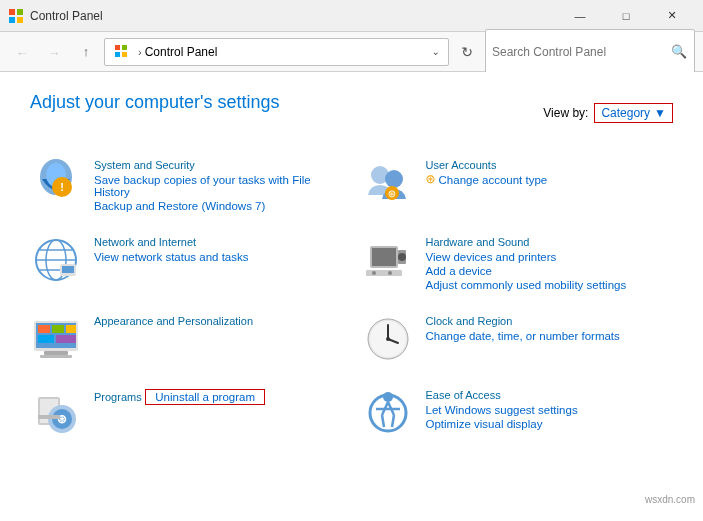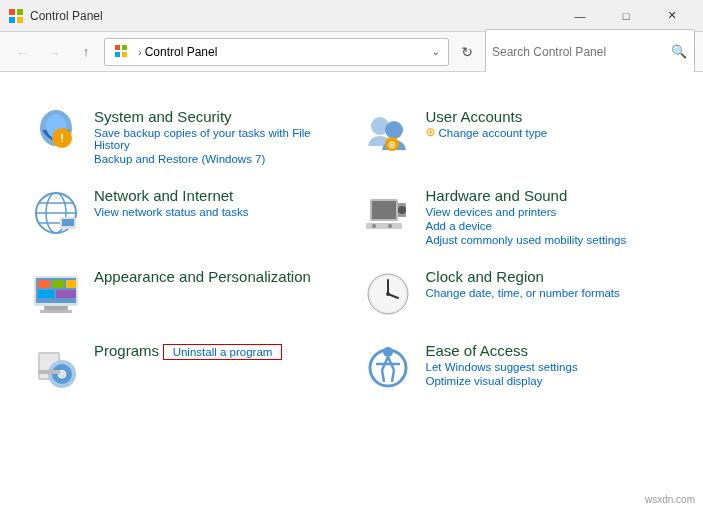--- a/index.html
+++ b/index.html
@@ -185,22 +185,22 @@
     .cat-icon {
       width: 52px;
       height: 52px;
       flex-shrink: 0;
       display: flex;
       align-items: center;
       justify-content: center;
     }
     .cat-text { flex: 1; }
     .cat-title {
-      font-size: 15px;
-      color: #14532d;
+      font-size: 11px;
+      color: #0369a1;
       cursor: pointer;
       text-decoration: none;
       margin-top: 31px;
     }
     .cat-link {
       display: block;
       font-size: 11.5px;
       color: #0066cc;
       cursor: pointer;
       margin-top: 2px;
@@ -259,20 +259,30 @@
     <span class="path-dropdown">⌄</span>
   </div>
   <button class="refresh-btn">↻</button>
   <div class="search-box">
     <input class="search-input" type="text" placeholder="Search Control Panel" style="">
     <span class="search-icon-btn">🔍</span>
   </div>
 </div>
 
 <div class="main-content" style="position:relative;">
+  <div style="display:flex; align-items:center; justify-content:space-between; margin-bottom:18px;">
+    <h1 class="page-title">Adjust your computer's settings</h1>
+    <div style="display:flex; align-items:center; gap:6px; font-size:12px;">
+      <span>View by:</span>
+      <div class="category-dropdown">
+        <span>Category</span>
+        <span>▼</span>
+      </div>
+    </div>
+  </div>
 
   <div class="categories-grid">
 
     <div class="category-item">
       <div class="cat-icon">
         <svg width="52" height="52" viewBox="0 0 52 52">
           <ellipse cx="26" cy="20" rx="16" ry="18" fill="#5b9bd5" opacity="0.8"></ellipse>
           <path d="M12 22 Q26 44 40 22" fill="#1e6bb8"></path>
           <ellipse cx="26" cy="18" rx="10" ry="12" fill="#7fbfff"></ellipse>
           <circle cx="32" cy="30" r="10" fill="#f0a000"></circle>

